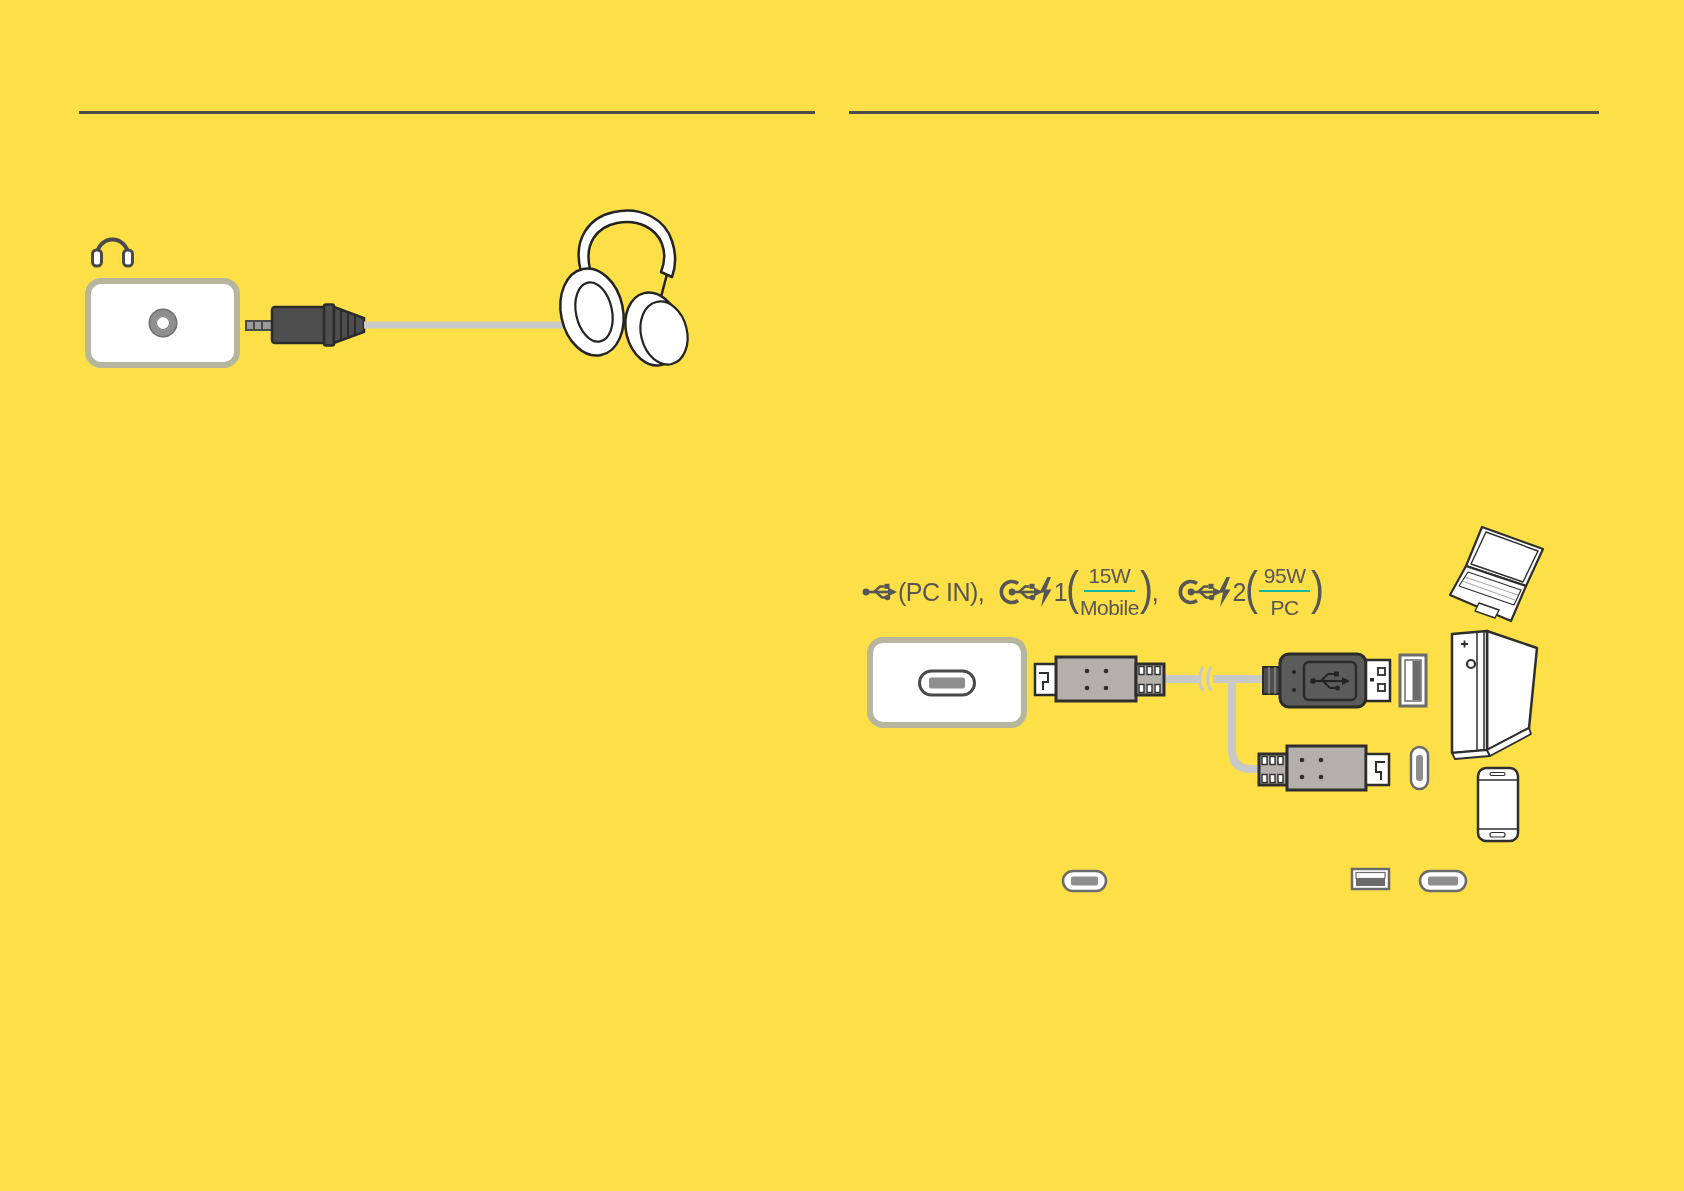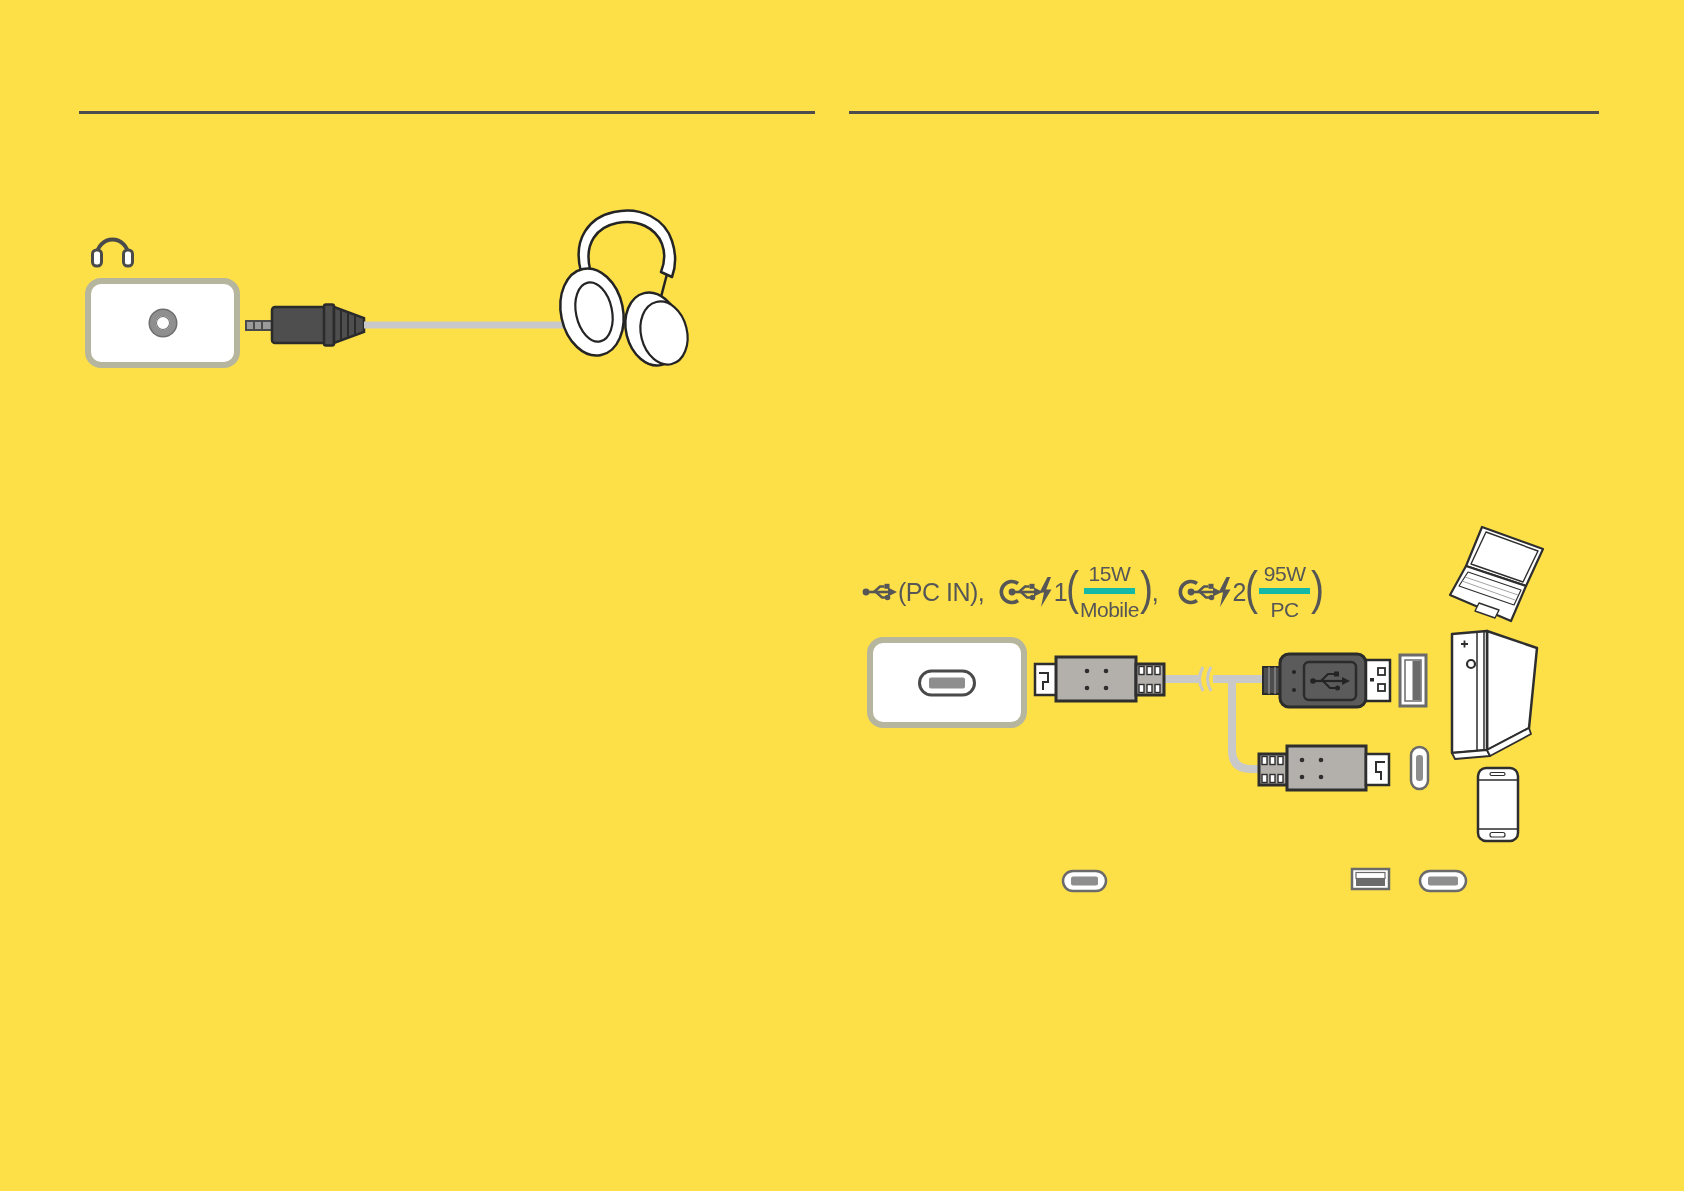--- a/index.html
+++ b/index.html
@@ -26,21 +26,21 @@
 
   .caption{position:absolute;left:862px;top:558px;height:68px;display:flex;align-items:center;
            color:#565656;font-size:25px;letter-spacing:-0.5px;white-space:pre;}
   .caption .gap-s{width:5px;}
   .caption .gap-m{width:10px;}
   .cap-icon{flex:0 0 auto;}
   .paren{font-size:46px;line-height:0.9;display:inline-block;transform:scaleX(0.85);margin:0 -2px;
          padding-bottom:6px;}
   .frac{display:inline-flex;flex-direction:column;align-items:center;font-size:21px;line-height:1.15;
         margin:0 2px;}
-  .frac-top{padding:0 5px 1px 5px;border-bottom:6px solid #14b8a6;}
+  .frac-top{padding:0 5px 1px 5px;border-bottom:2px solid #14b8a6;}
   .frac-bottom{padding-top:4px;}
 </style>
 </head>
 <body>
 
 <div class="canvas">
 
   <div class="rule rule-left"></div>
   <div class="rule rule-right"></div>
 

